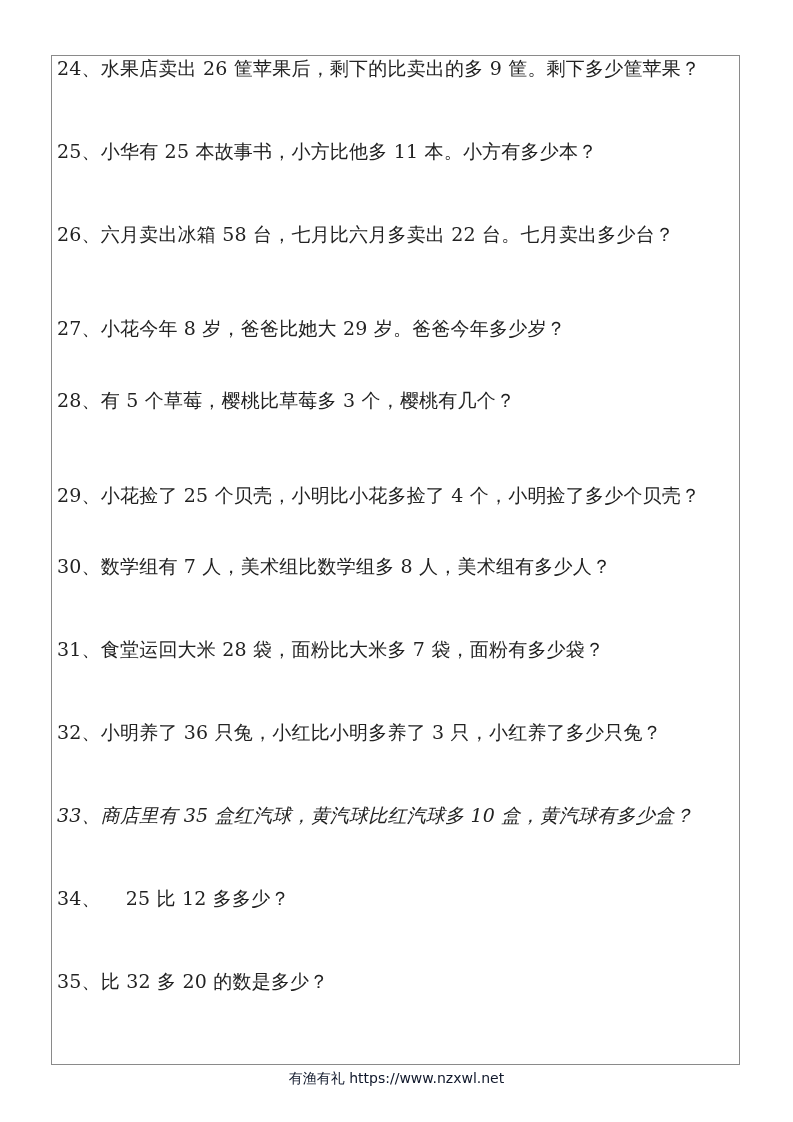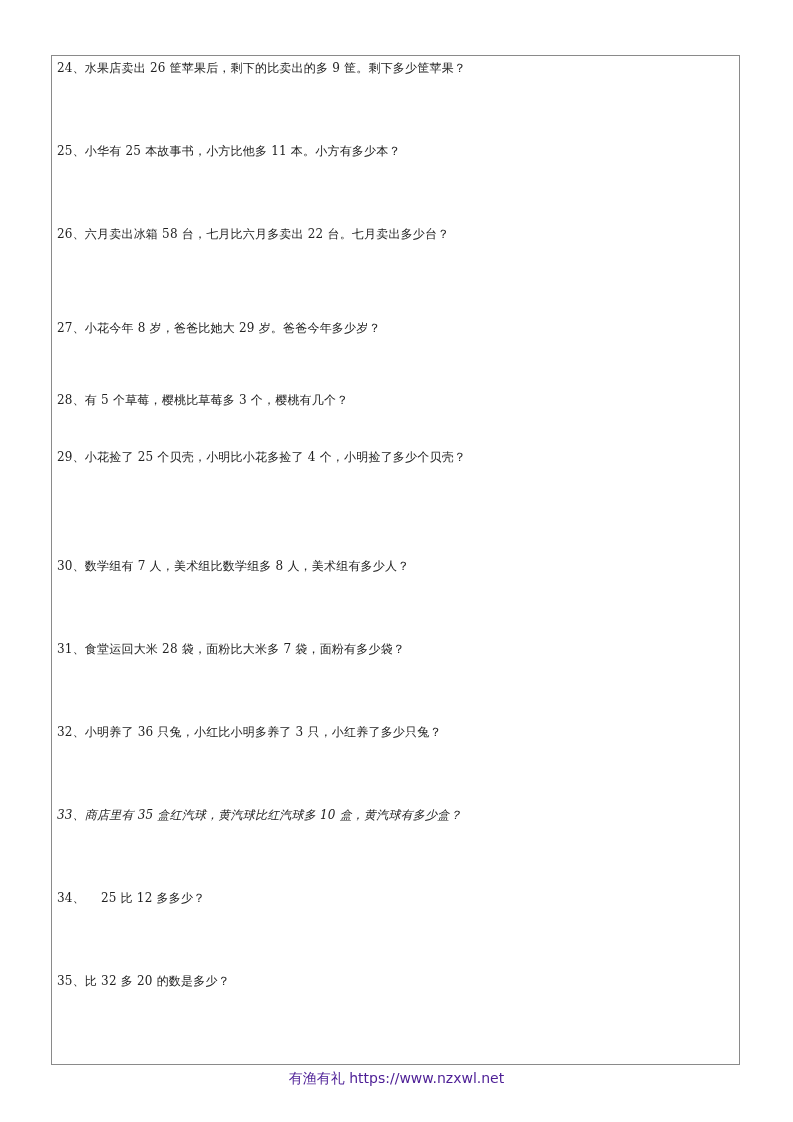--- a/index.html
+++ b/index.html
@@ -20,47 +20,47 @@
       left: 51px;
       top: 55px;
       width: 689px;
       height: 1010px;
       border: 1px solid #8a8a8a;
       box-sizing: border-box;
     }
     .question {
       position: absolute;
       left: 57px;
-      font-size: 12px;
+      font-size: 19px;
       line-height: 20px;
       white-space: pre;
       letter-spacing: 0.2px;
     }
     .footer {
       position: absolute;
       left: 0;
       width: 793px;
       top: 1070px;
       text-align: center;
       font-family: "DejaVu Sans", "Liberation Sans", sans-serif;
       font-size: 14px;
-      color: #4c1d95;
+      color: #0f172a;
     }
   </style>
 </head>
 <body>
 
 <div class="frame"></div>
 
 <div class="question" style="top:58px;">24、水果店卖出 26 筐苹果后，剩下的比卖出的多 9 筐。剩下多少筐苹果？</div>
 <div class="question" style="top:141px;">25、小华有 25 本故事书，小方比他多 11 本。小方有多少本？</div>
 <div class="question" style="top:224px;">26、六月卖出冰箱 58 台，七月比六月多卖出 22 台。七月卖出多少台？</div>
 <div class="question" style="top:318px;">27、小花今年 8 岁，爸爸比她大 29 岁。爸爸今年多少岁？</div>
 <div class="question" style="top:390px;">28、有 5 个草莓，樱桃比草莓多 3 个，樱桃有几个？</div>
-<div class="question" style="top:447px;">29、小花捡了 25 个贝壳，小明比小花多捡了 4 个，小明捡了多少个贝壳？</div>
+<div class="question" style="top:485px;">29、小花捡了 25 个贝壳，小明比小花多捡了 4 个，小明捡了多少个贝壳？</div>
 <div class="question" style="top:556px;">30、数学组有 7 人，美术组比数学组多 8 人，美术组有多少人？</div>
 <div class="question" style="top:639px;text-align:center;">31、食堂运回大米 28 袋，面粉比大米多 7 袋，面粉有多少袋？</div>
 <div class="question" style="top:722px;">32、小明养了 36 只兔，小红比小明多养了 3 只，小红养了多少只兔？</div>
 <div class="question" style="top:805px;font-style:italic;">33、商店里有 35 盒红汽球，黄汽球比红汽球多 10 盒，黄汽球有多少盒？</div>
 <div class="question" style="top:888px;">34、    25 比 12 多多少？</div>
 <div class="question" style="top:971px;">35、比 32 多 20 的数是多少？</div>
 
 <div class="footer">有渔有礼 https://www.nzxwl.net</div>
 
 </body></html>

